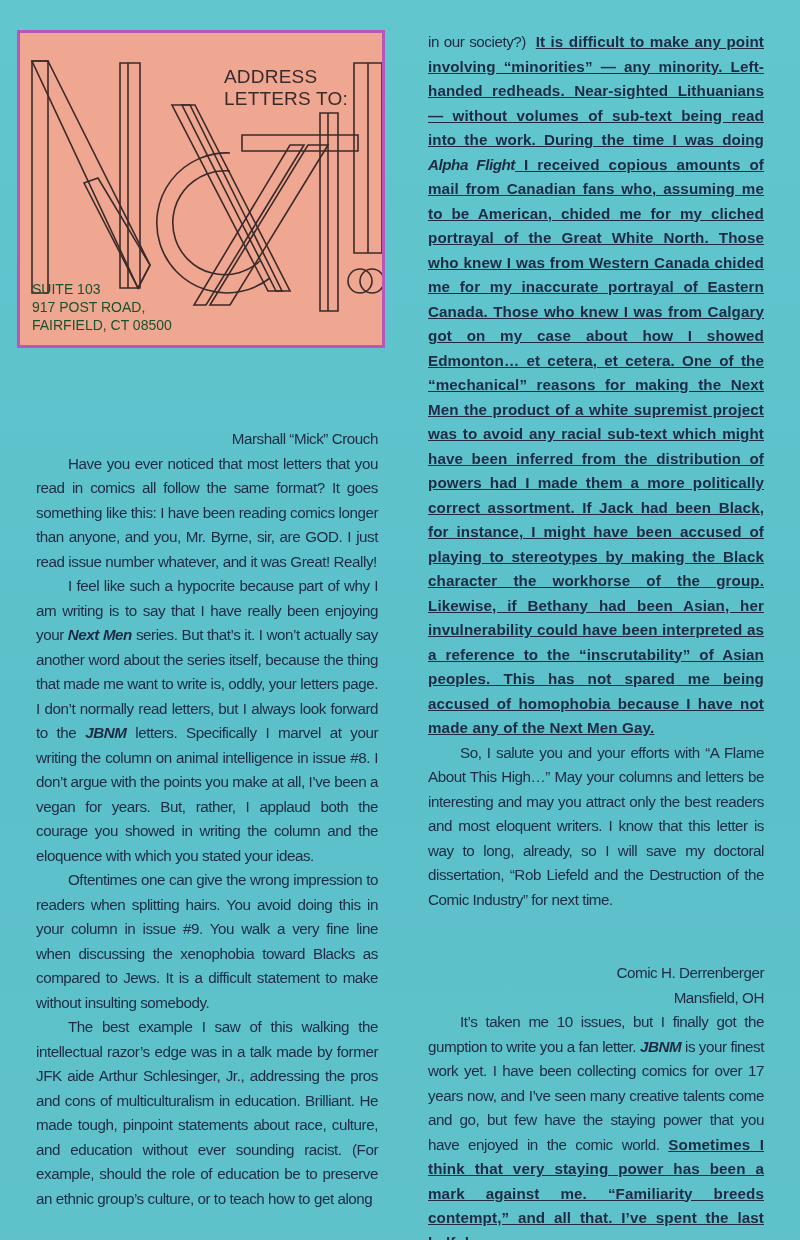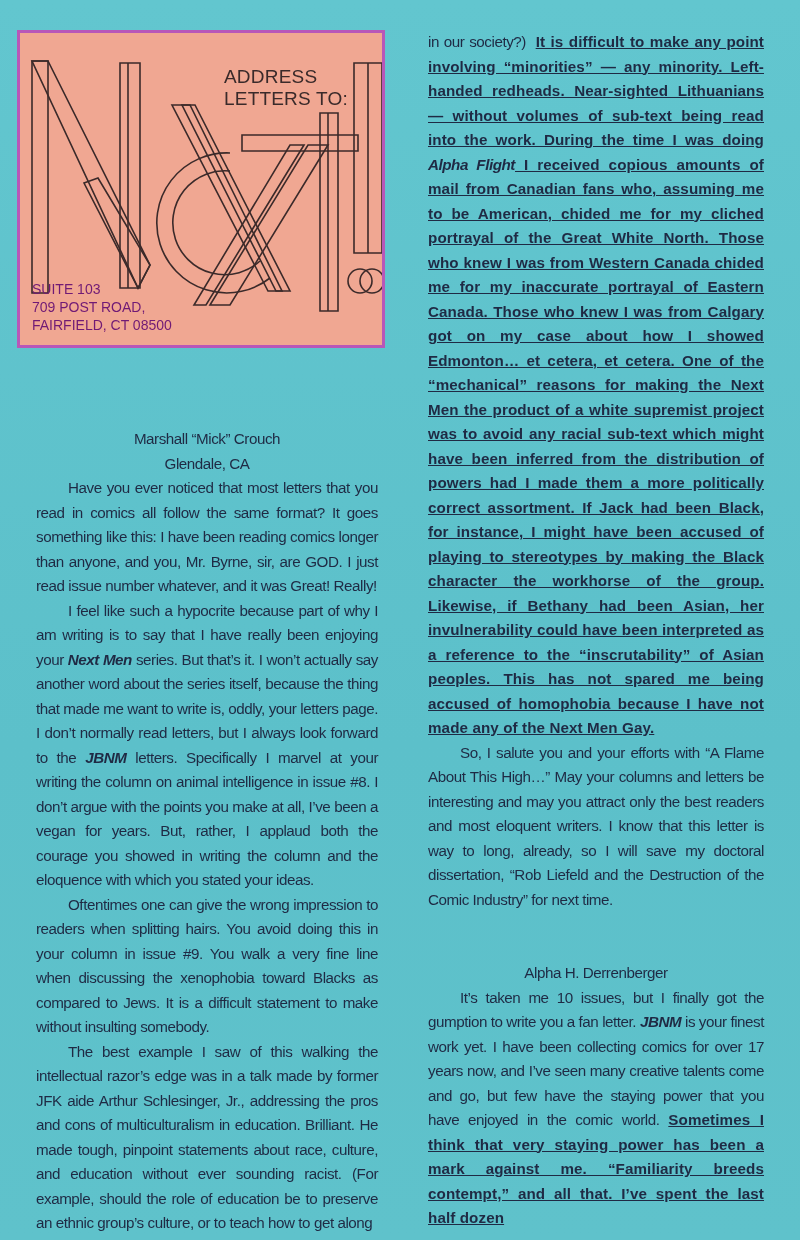--- a/index.html
+++ b/index.html
@@ -16,35 +16,35 @@
   .addr-box {
     position: absolute; left: 17px; top: 30px; width: 368px; height: 318px;
     background: #f0a792; border: 3px solid #b857b8; box-sizing: border-box;
   }
   .addr-title {
     position: absolute; left: 172px; top: 33px;
     font-family: "Liberation Sans", sans-serif; font-size: 19px; color: #3a2a2a; letter-spacing: 0.2px; margin-left: 32px;
   }
   .addr-lines {
     position: absolute; left: 12px; top: 247px;
-    font-family: "Liberation Sans", sans-serif; font-size: 14px; line-height: 18px; color: #701a75;
+    font-family: "Liberation Sans", sans-serif; font-size: 14px; line-height: 18px; color: #14532d;
   }
   .addr-lines div { white-space: nowrap; }
   .logo { position: absolute; left: 0; top: 0; width: 362px; height: 312px; }
 
   
   .col {
     position: absolute; font-size: 15.2px; line-height: 24.5px; text-align: justify;
     transform-origin: 0 0;
   }
   .col p { margin: 0; }
   .indent { text-indent: 32px; }
   .left-col { left: 36px; top: 427px; width: 342px; }
   .right-col { left: 428px; top: 30px; width: 336px; }
-  .sig { text-align: center; }
+  .sig { text-align: right; }
   .b { font-weight: bold; text-decoration: underline; }
   .bi { font-weight: bold; font-style: italic; }
   .gap { height: 49px; }
   .narrow { font-stretch: condensed; letter-spacing: -0.45px; }
   .bold-run { letter-spacing: 0.1px; }
 </style>
 </head>
 <body>
 
 <div class="page">
@@ -71,34 +71,34 @@
       <line x1="308" y1="80" x2="308" y2="278"></line>
 
       <polygon points="334,30 362,30 362,220 334,220"></polygon>
       <line x1="348" y1="30" x2="348" y2="220"></line>
       <circle cx="340" cy="248" r="12"></circle>
       <circle cx="352" cy="248" r="12"></circle>
     </svg>
     <div class="addr-title">ADDRESS LETTERS TO:</div>
     <div class="addr-lines">
       <div>SUITE 103</div>
-      <div>709 POST ROAD,</div>
+      <div>917 POST ROAD,</div>
       <div>FAIRFIELD, CT 08500</div>
     </div>
   </div>
 
   <div class="col left-col narrow">
     <p class="sig">Marshall “Mick” Crouch</p>
-    <p class="sig">Glendale, CA</p>
     <p class="indent">Have you ever noticed that most letters that you read in comics all follow the same format?  It goes something like this:  I have been reading comics longer than anyone, and you, Mr. Byrne, sir, are GOD.  I just read issue number whatever, and it was Great!  Really!</p>
     <p class="indent"><span>I feel like such a hypocrite because part of why I am writing is to say that I have really been enjoying your </span><span class="bi">Next Men</span><span> series.  But that’s it.  I won’t actually say another word about the series itself, because the thing that made me want to write is, oddly, your letters page.  I don’t normally read letters, but I always look forward to the </span><span class="bi">JBNM</span><span> letters.  Specifically I marvel at your writing the column on animal intelligence in issue #8.  I don’t argue with the points you make at all, I’ve been a vegan for years.  But, rather, I applaud both the courage you showed in writing the column and the eloquence with which you stated your ideas.</span></p>
     <p class="indent">Oftentimes one can give the wrong impression to readers when splitting hairs.  You avoid doing this in your column in issue #9.  You walk a very fine line when discussing the xenophobia toward Blacks as compared to Jews.  It is a difficult statement to make without insulting somebody.</p>
     <p class="indent">The best example I saw of this walking the intellectual razor’s edge was in a talk made by former JFK aide Arthur Schlesinger, Jr., addressing the pros and cons of multiculturalism in education.  Brilliant.  He made tough, pinpoint statements about race, culture, and education without ever sounding racist.  (For example, should the role of education be to preserve an ethnic group’s culture, or to teach how to get along</p>
   </div>
 
   <div class="col right-col narrow">
     <p><span>in our society?)</span>&nbsp; <span class="b bold-run">It is difficult to make any point involving “minorities” — any minority. Left-handed redheads.  Near-sighted Lithuanians — without volumes of sub-text being read into the work.  During the time I was doing </span><span class="bi">Alpha Flight</span><span class="b bold-run"> I received copious amounts of mail from Canadian fans who, assuming me to be American, chided me for my cliched portrayal of the Great White North.  Those who knew I was from Western Canada chided me for my inaccurate portrayal of Eastern Canada.  Those who knew I was from Calgary got on my case about how I showed Edmonton…  et cetera, et cetera.  One of the “mechanical” reasons for making the Next Men the product of a white supremist project was to avoid any racial sub-text which might have been inferred from the distribution of powers had I made them a more politically correct assortment.  If Jack had been Black, for instance, I might have been accused of playing to stereotypes by making the Black character the workhorse of the group.  Likewise, if Bethany had been Asian, her invulnerability could have been interpreted as a reference to the “inscrutability” of Asian peoples.  This has not spared me being accused of homophobia because I have not made any of the Next Men Gay.</span></p>
     <p class="indent">So, I salute you and your efforts with “A Flame About This High…”  May your columns and letters be interesting and may you attract only the best readers and most eloquent writers.  I know that this letter is way to long, already, so I will save my doctoral dissertation, “Rob Liefeld and the Destruction of the Comic Industry” for next time.</p>
     <div class="gap"></div>
-    <p class="sig">Alpha H. Derrenberger</p>
+    <p class="sig">Comic H. Derrenberger</p>
+    <p class="sig">Mansfield, OH</p>
     <p class="indent"><span>It’s taken me 10 issues, but I finally got the gumption to write you a fan letter.  </span><span class="bi">JBNM</span><span> is your finest work yet.  I have been collecting comics for over 17 years now, and I’ve seen many creative talents come and go, but few have the staying power that you have enjoyed in the comic world.  </span><span class="b bold-run">Sometimes I think that very staying power has been a mark against me.  “Familiarity breeds contempt,” and all that.  I’ve spent the last half dozen</span></p>
   </div>
 </div>
 
 </body></html>

